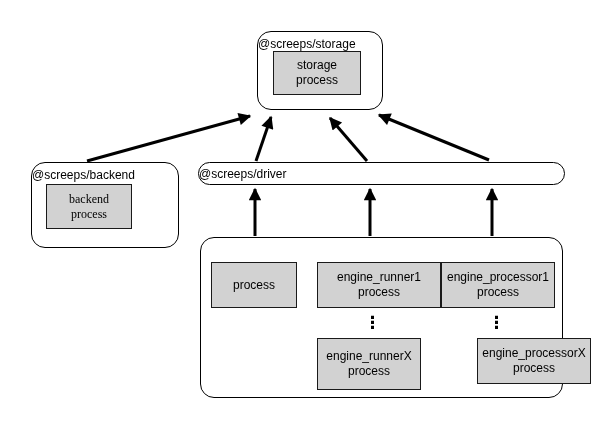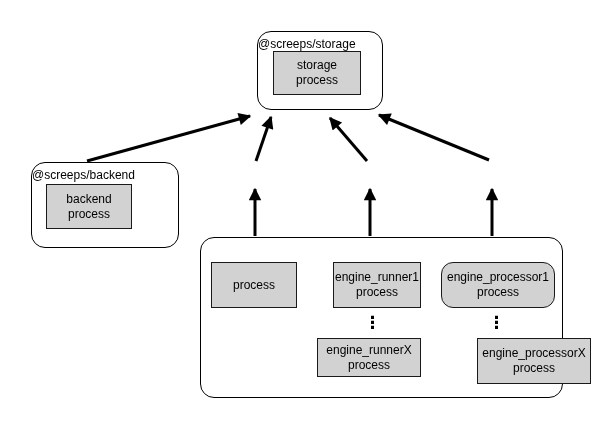--- a/index.html
+++ b/index.html
@@ -65,29 +65,29 @@
     left: 0;
     top: 0;
     pointer-events: none;
   }
 
   
   #node-storage  { left: 257px; top: 31px;  width: 126px; height: 79px; }
   #storage-proc  { left: 15px;  top: 19px;  width: 88px;  height: 44px; }
 
   #node-backend  { left: 31px;  top: 162px; width: 148px; height: 86px; }
-  #backend-proc  { left: 14px;  top: 21px;  width: 86px;  height: 45px; }
+  #backend-proc  { left: 14px;  top: 21px;  width: 86px;  height: 45px; font-family: Liberation Serif, serif; }
 
   #node-driver   { left: 198px; top: 162px; width: 367px; height: 23px; }
 
   #node-engine   { left: 200px; top: 237px; width: 363px; height: 161px; }
   #engine-main   { left: 10px;  top: 24px;  width: 86px;  height: 46px; }
-  #engine-runner1    { left: 116px; top: 24px;  width: 88px; height: 46px; margin-left: 16px; }
-  #engine-processor1 { left: 240px; top: 24px;  width: 114px; height: 46px; border-radius: 12px; }
-  #engine-runnerX    { left: 116px; top: 100px; width: 104px; height: 39px; text-align: right; }
+  #engine-runner1    { left: 116px; top: 24px;  width: 124px; height: 46px; }
+  #engine-processor1 { left: 240px; top: 24px;  width: 114px; height: 46px; }
+  #engine-runnerX    { left: 116px; top: 100px; width: 104px; height: 52px; text-align: right; }
   #engine-processorX { left: 240px; top: 100px; width: 114px; height: 46px; margin-left: 36px; }
   #dots-runner    { left: 163px; top: 73px; }
   #dots-processor { left: 287px; top: 73px; }
 </style>
 </head>
 <body>
 
 <div class="stage">
 
   <div class="node" id="node-storage">
@@ -99,20 +99,23 @@
   </div>
 
   <div class="node" id="node-backend">
     <div class="node-title">@screeps/backend</div>
     <div class="process" id="backend-proc">
       <span>backend</span>
       <span>process</span>
     </div>
   </div>
 
+  <div class="node pill" id="node-driver">
+    <div class="node-title">@screeps/driver</div>
+  </div>
 
   <div class="node" id="node-engine">
 
     <div class="process" id="engine-main">
       <span>process</span>
     </div>
 
     <div class="process" id="engine-runner1">
       <span>engine_runner1</span>
       <span>process</span>

